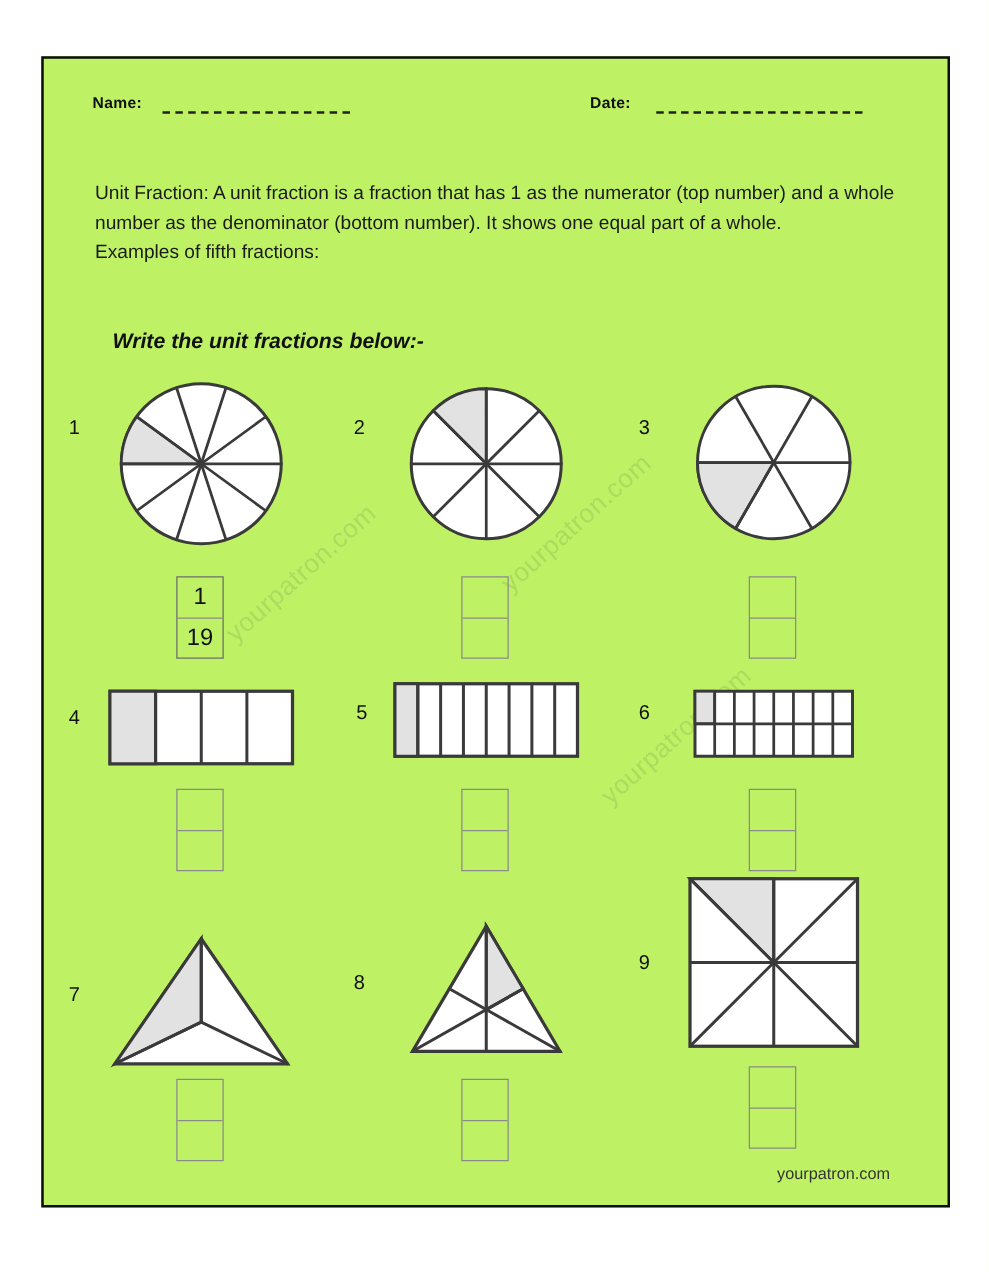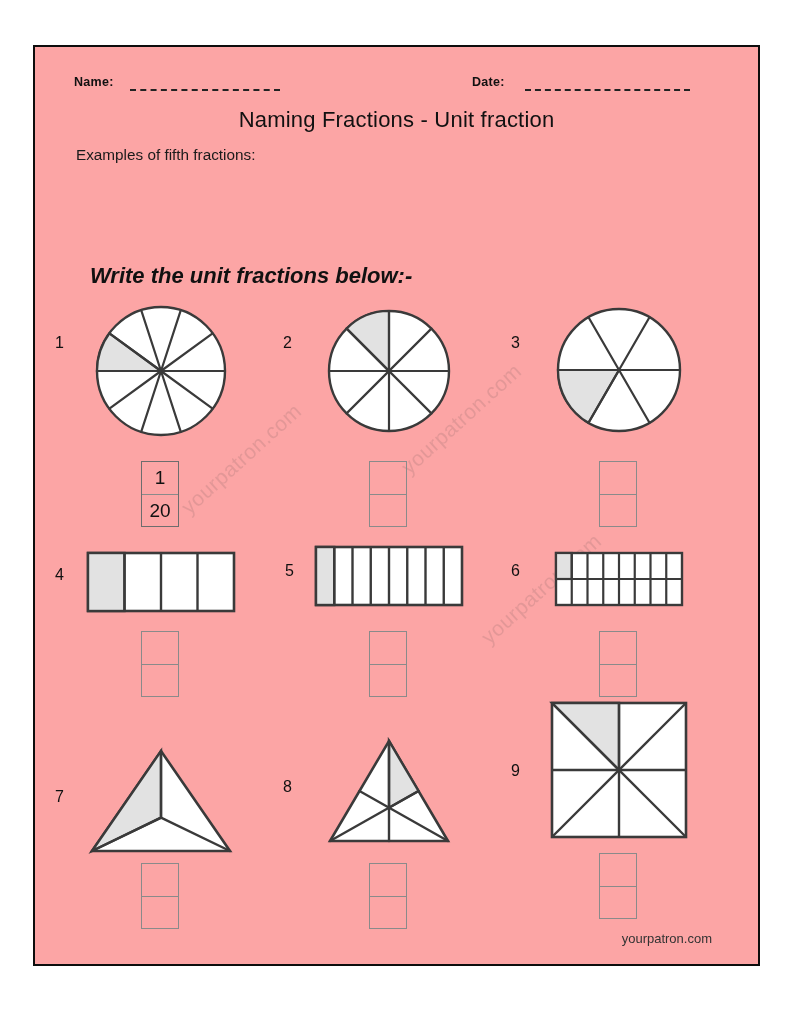--- a/index.html
+++ b/index.html
@@ -17,21 +17,21 @@
   }
 
   .sheet {
     position: absolute;
     left: 33px;
     top: 45px;
     width: 727px;
     height: 921px;
     border: 2.5px solid #0d0d0d;
     box-sizing: border-box;
-    background: #fca5a5;
+    background: #bef264;
   }
 
   
   .namerow {
     position: absolute;
     left: 0; top: 26px;
     width: 100%;
     height: 22px;
   }
   .field-label {
@@ -75,21 +75,21 @@
     font-size: 15.3px;
     line-height: 23.5px;
     color: #1a1a1a;
   }
   .intro p { margin: 0; }
 
   .prompt {
     position: absolute;
     left: 55px;
     top: 216px;
-    font-size: 22px;
+    font-size: 17px;
     font-style: italic;
     font-weight: 600;
     color: #111;
   }
 
   
   .grid {
     position: absolute;
     left: 0;
     top: 250px;
@@ -180,23 +180,23 @@
 
 <div class="sheet">
 
   <div class="namerow">
     <span class="field-label lbl-name">Name:</span>
     <span class="field-rule rule-name"></span>
     <span class="field-label lbl-date">Date:</span>
     <span class="field-rule rule-date"></span>
   </div>
 
-  <div class="title">Naming Fractions - Unit fraction</div>
 
   <div class="intro">
+    <p>Unit Fraction:  A unit fraction is a fraction that has 1 as the numerator (top number) and a whole number as the denominator (bottom number). It shows one equal part of a whole.</p>
     <p>Examples of fifth fractions:</p>
   </div>
 
   <div class="prompt">Write the unit fractions below:-</div>
 
   <div class="wm wm1">yourpatron.com</div>
   <div class="wm wm2">yourpatron.com</div>
   <div class="wm wm3">yourpatron.com</div>
 
   <div class="grid">
@@ -218,21 +218,21 @@
               <line x1="70" y1="70" x2="134.0" y2="70.0"></line>
               <line x1="70" y1="70" x2="121.6" y2="107.6"></line>
               <line x1="70" y1="70" x2="89.8" y2="130.8"></line>
               <line x1="70" y1="70" x2="50.2" y2="130.8"></line>
               <line x1="70" y1="70" x2="18.4" y2="107.6"></line>
             </g>
           </svg>
         </div>
         <div class="ansbox filled" style="left:94px; top:164px;">
           <div class="half top">1</div>
-          <div class="half">20</div>
+          <div class="half">19</div>
         </div>
       </div>
 
       <div class="cell c1">
         <span class="qnum" style="left:8px; top:38px;">2</span>
         <div class="figwrap" style="top:8px; height:132px;">
           <svg width="132" height="132" viewBox="0 0 132 132">
             <circle cx="66" cy="66" r="60" fill="#fff" stroke="#3a3a3a" stroke-width="2.4"></circle>
             <path d="M66 66 L66 6 A60 60 0 0 0 23.6 23.6 Z" fill="#e2e2e2" stroke="#3a3a3a" stroke-width="2.2"></path>
             <g stroke="#3a3a3a" stroke-width="2.2" stroke-linecap="round">

